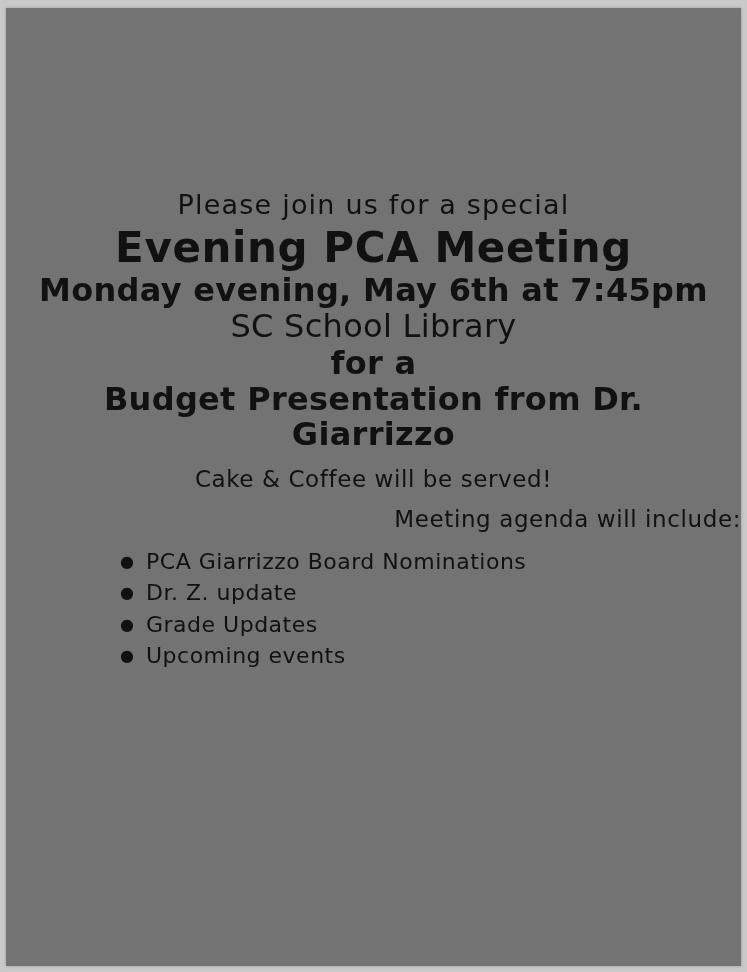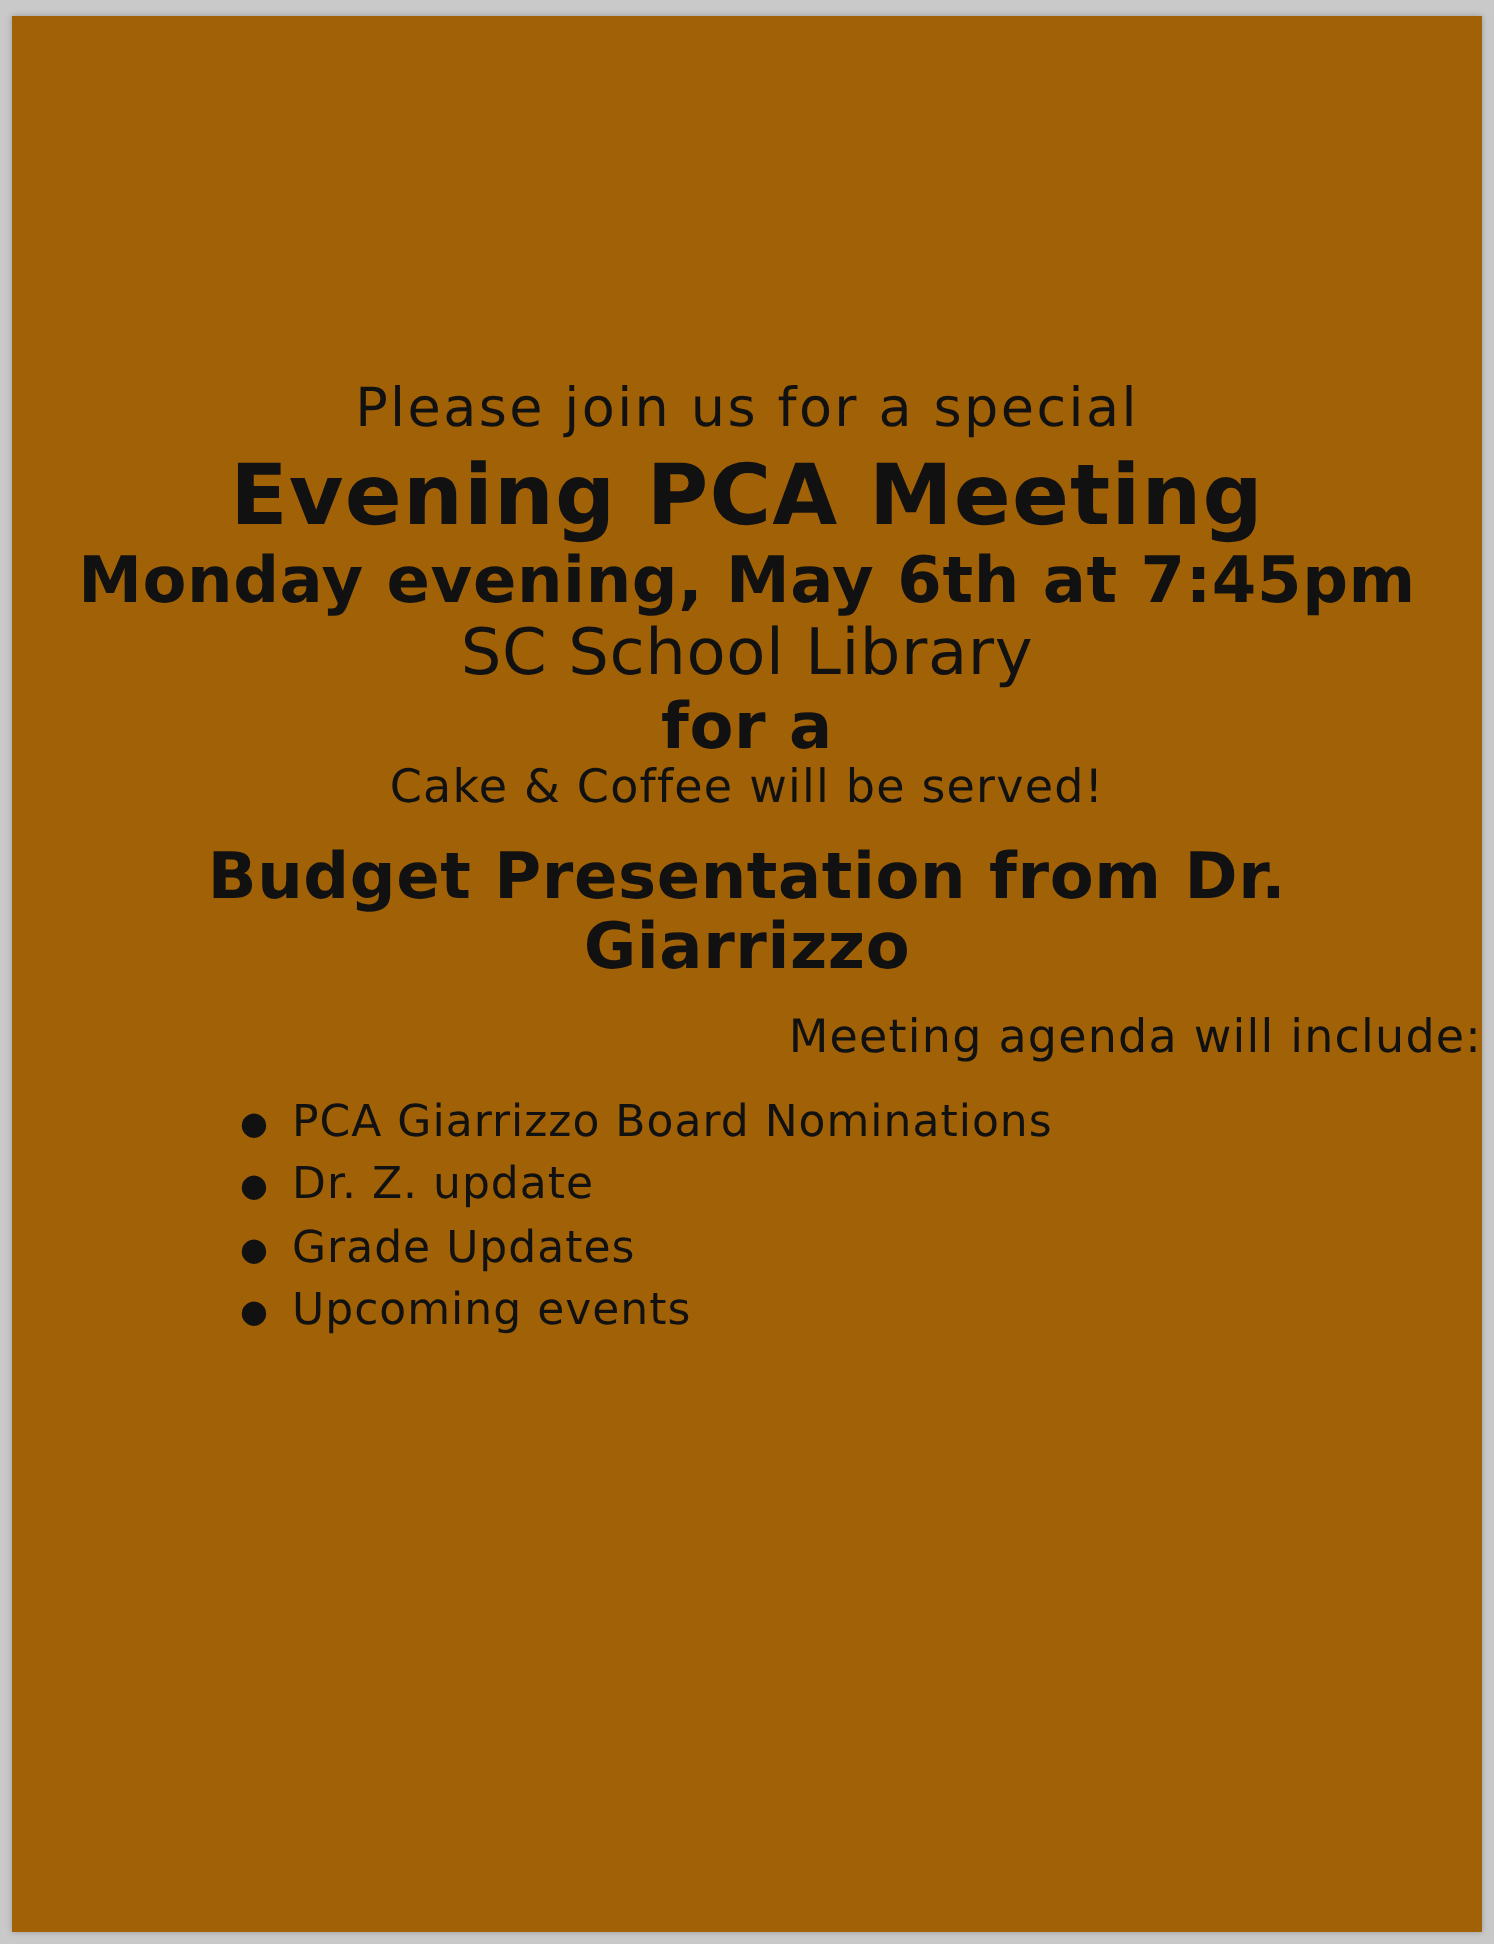--- a/index.html
+++ b/index.html
@@ -12,21 +12,21 @@
     height: 972px;
     overflow: hidden;
     font-family: "DejaVu Sans", sans-serif;
   }
   .page {
     position: absolute;
     left: 6px;
     top: 8px;
     width: 735px;
     height: 958px;
-    background: #a16207;
+    background: #737373;
     box-shadow: 0 0 3px rgba(0,0,0,0.25);
     overflow: hidden;
   }
   .content {
     position: absolute;
     left: 0;
     top: 0;
     width: 735px;
     padding-top: 182px;
     box-sizing: border-box;
@@ -116,23 +116,23 @@
     <div class="line l-intro">Please join us for a special</div>
 
     <div class="line l-title">Evening PCA Meeting</div>
 
     <div class="line l-when">Monday evening, May 6th at 7:45pm</div>
 
     <div class="line l-place">SC School Library</div>
 
     <div class="line l-for">for a</div>
 
+    <div class="line l-topic">Budget Presentation from Dr. Giarrizzo</div>
+
     <div class="line l-treats">Cake &amp; Coffee will be served!</div>
-
-    <div class="line l-topic">Budget Presentation from Dr. Giarrizzo</div>
 
     <div class="l-agenda-head">Meeting agenda will include:</div>
 
     <ul class="agenda">
       <li>
         <span class="bullet">●</span>
         <span>PCA Giarrizzo Board Nominations</span>
       </li>
       <li>
         <span class="bullet">●</span>

